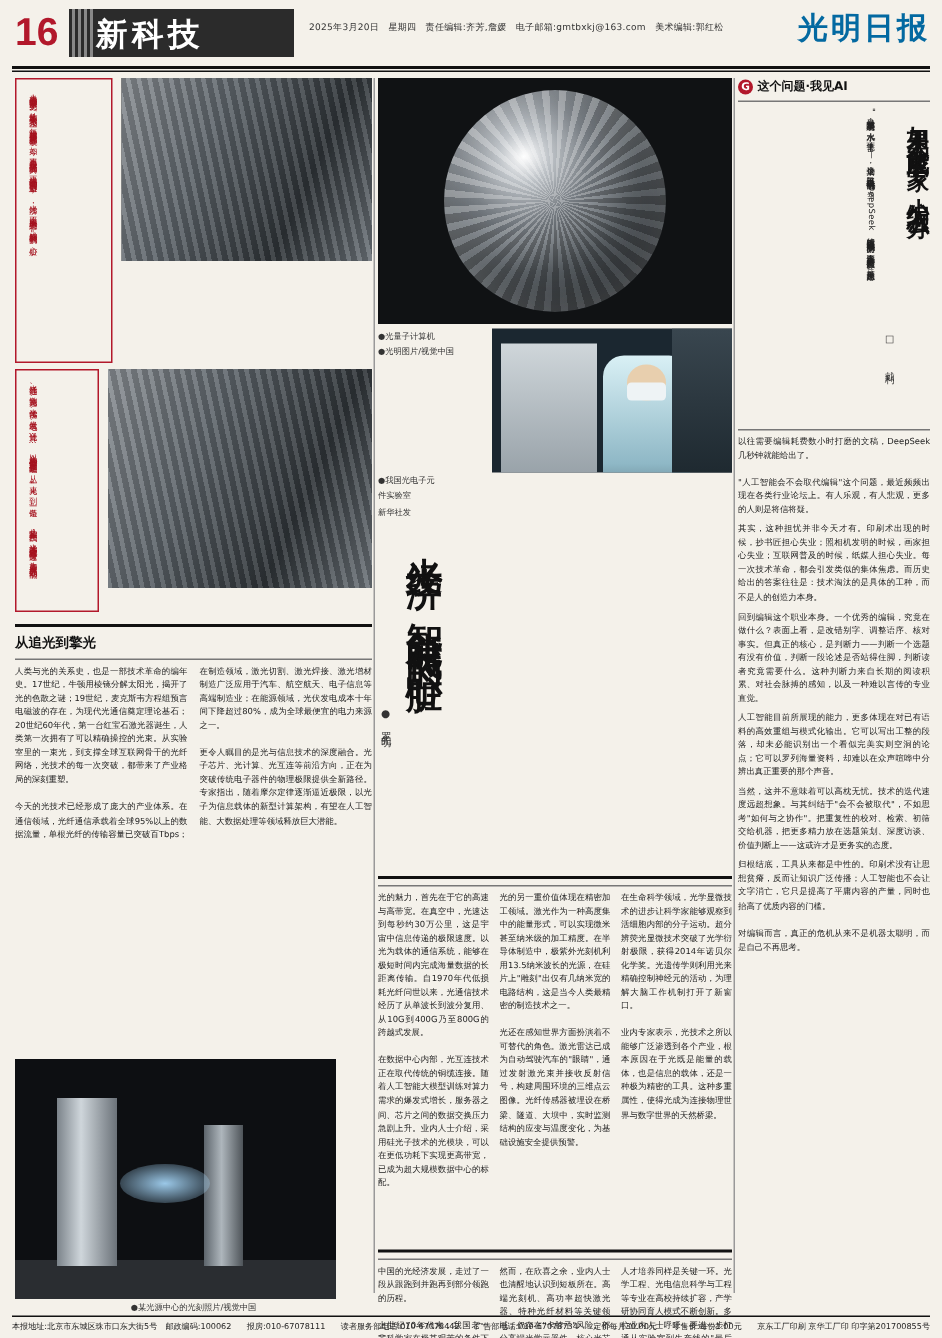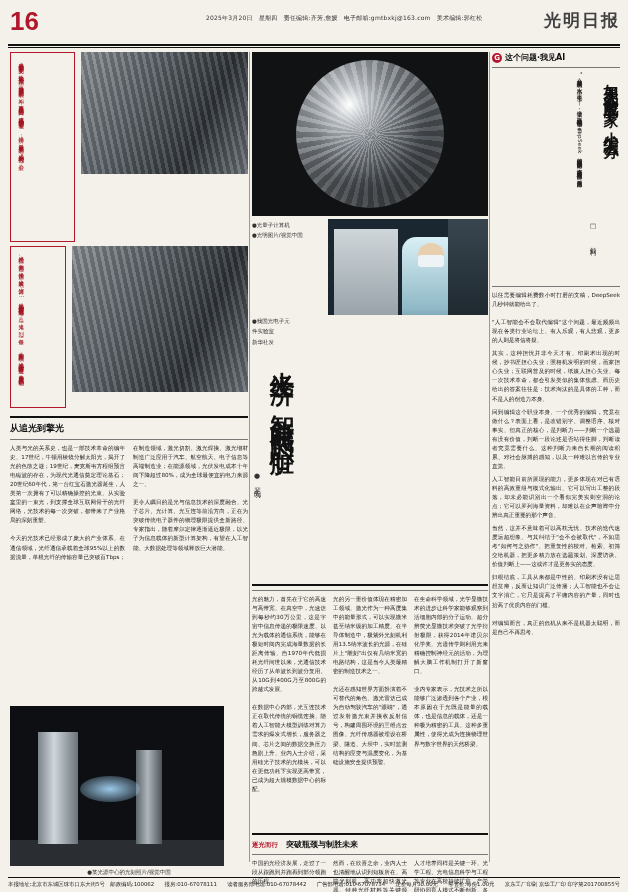--- a/index.html
+++ b/index.html
@@ -18,22 +18,22 @@
     font-family:Liberation Sans, sans-serif;}
   .section-tab{position:absolute;left:46px;top:6px;width:150px;height:32px;
     background:#2b2b2b;color:#fff;}
   .section-tab .txt{position:absolute;left:18px;top:3px;font-size:21px;letter-spacing:3px;
     font-family:"Liberation Serif",serif;font-weight:bold;}
   .tab-stripes{position:absolute;left:0;top:0;width:16px;height:32px;
     background:repeating-linear-gradient(90deg,#2b2b2b 0 2px,#888 2px 4px);}
   .meta-line{position:absolute;left:206px;top:14px;width:250px;font-size:6px;color:#333;
     letter-spacing:.2px;white-space:nowrap;}
   .logo{position:absolute;right:8px;top:4px;width:130px;height:34px;}
-  .logo .lg-txt{font-family:Liberation Serif, serif;font-size:17px;font-weight:bold;
-    color:#404040;letter-spacing:2px;text-align:right;line-height:34px;}
+  .logo .lg-txt{font-family:Liberation Mono, monospace;font-size:20px;font-weight:bold;
+    color:#0369a1;letter-spacing:2px;text-align:right;line-height:34px;}
   .rule-top{position:absolute;left:8px;top:44px;width:612px;height:2px;background:#111;}
   .rule-top2{position:absolute;left:8px;top:47px;width:612px;height:1px;background:#111;}
 
   
   .col-left{position:absolute;left:10px;top:52px;width:238px;height:810px;}
   .col-mid{position:absolute;left:252px;top:52px;width:236px;height:810px;}
   .col-right{position:absolute;left:492px;top:52px;width:128px;height:810px;}
 
   .vdivider{position:absolute;top:52px;width:1px;height:810px;background:#999;}
 
@@ -107,20 +107,24 @@
   .kicker{font-size:6.5px;color:#b2182b;font-weight:bold;}
 </style>
 </head>
 <body>
 
 <div class="page">
 
   <div class="masthead">
     <div class="page-num">16</div>
 
+    <div class="section-tab">
+      <div class="tab-stripes"></div>
+      <div class="txt">新科技</div>
+    </div>
 
     <div class="meta-line">2025年3月20日　星期四　责任编辑:齐芳,詹媛　电子邮箱:gmtbxkj@163.com　美术编辑:郭红松</div>
 
     <div class="logo">
       <div class="lg-txt">光明日报</div>
     </div>
   </div>
   <div class="rule-top"></div>
   <div class="rule-top2"></div>
 
@@ -207,24 +211,20 @@
 在数据中心内部，光互连技术正在取代传统的铜缆连接。随着人工智能大模型训练对算力需求的爆发式增长，服务器之间、芯片之间的数据交换压力急剧上升。业内人士介绍，采用硅光子技术的光模块，可以在更低功耗下实现更高带宽，已成为超大规模数据中心的标配。</div>
       <div class="body-col" style="width:74px;white-space:pre-line;height:232px;overflow:hidden;">光的另一重价值体现在精密加工领域。激光作为一种高度集中的能量形式，可以实现微米甚至纳米级的加工精度。在半导体制造中，极紫外光刻机利用13.5纳米波长的光源，在硅片上"雕刻"出仅有几纳米宽的电路结构，这是当今人类最精密的制造技术之一。
 
 光还在感知世界方面扮演着不可替代的角色。激光雷达已成为自动驾驶汽车的"眼睛"，通过发射激光束并接收反射信号，构建周围环境的三维点云图像。光纤传感器被埋设在桥梁、隧道、大坝中，实时监测结构的应变与温度变化，为基础设施安全提供预警。</div>
       <div class="body-col" style="width:74px;white-space:pre-line;height:232px;overflow:hidden;">在生命科学领域，光学显微技术的进步让科学家能够观察到活细胞内部的分子运动。超分辨荧光显微技术突破了光学衍射极限，获得2014年诺贝尔化学奖。光遗传学则利用光来精确控制神经元的活动，为理解大脑工作机制打开了新窗口。
 
 业内专家表示，光技术之所以能够广泛渗透到各个产业，根本原因在于光既是能量的载体，也是信息的载体，还是一种极为精密的工具。这种多重属性，使得光成为连接物理世界与数字世界的天然桥梁。</div>
     </div>
 
     <div class="hr-bold" style="margin-top:6px;"></div>
-    <div style="display:flex;align-items:baseline;gap:8px;">
-      <div class="kicker">逐光而行</div>
-      <div class="sub-head2">突破瓶颈与制胜未来</div>
-    </div>
     <div class="hr-thin"></div>
 
     <div style="display:flex;gap:7px;margin-top:2px;">
       <div class="body-col" style="width:74px;white-space:pre-line;height:196px;overflow:hidden;">中国的光经济发展，走过了一段从跟跑到并跑再到部分领跑的历程。
 
 上世纪70年代末，我国老一辈科学家在极其艰苦的条件下拉制出第一根实用光纤，开启了中国光通信产业的大门。经过四十余年的积累，如今我国已建成全球规模最大的光纤网络，光纤到户普及率位居世界前列，光模块、光器件的全球市场份额持续提升。
 
 在激光产业方面，我国已形成武汉、深圳、苏州等多个产业集群。武汉东湖高新区被称为"中国光谷"，聚集了上万家光电子信息企业，光纤光缆生产规模全球第一。</div>
       <div class="body-col" style="width:74px;white-space:pre-line;height:196px;overflow:hidden;">然而，在欣喜之余，业内人士也清醒地认识到短板所在。高端光刻机、高功率超快激光器、特种光纤材料等关键领域，仍存在"卡脖子"风险。部分高端光学元器件、核心光芯片依赖进口，国产化替代任务依然艰巨。
 

